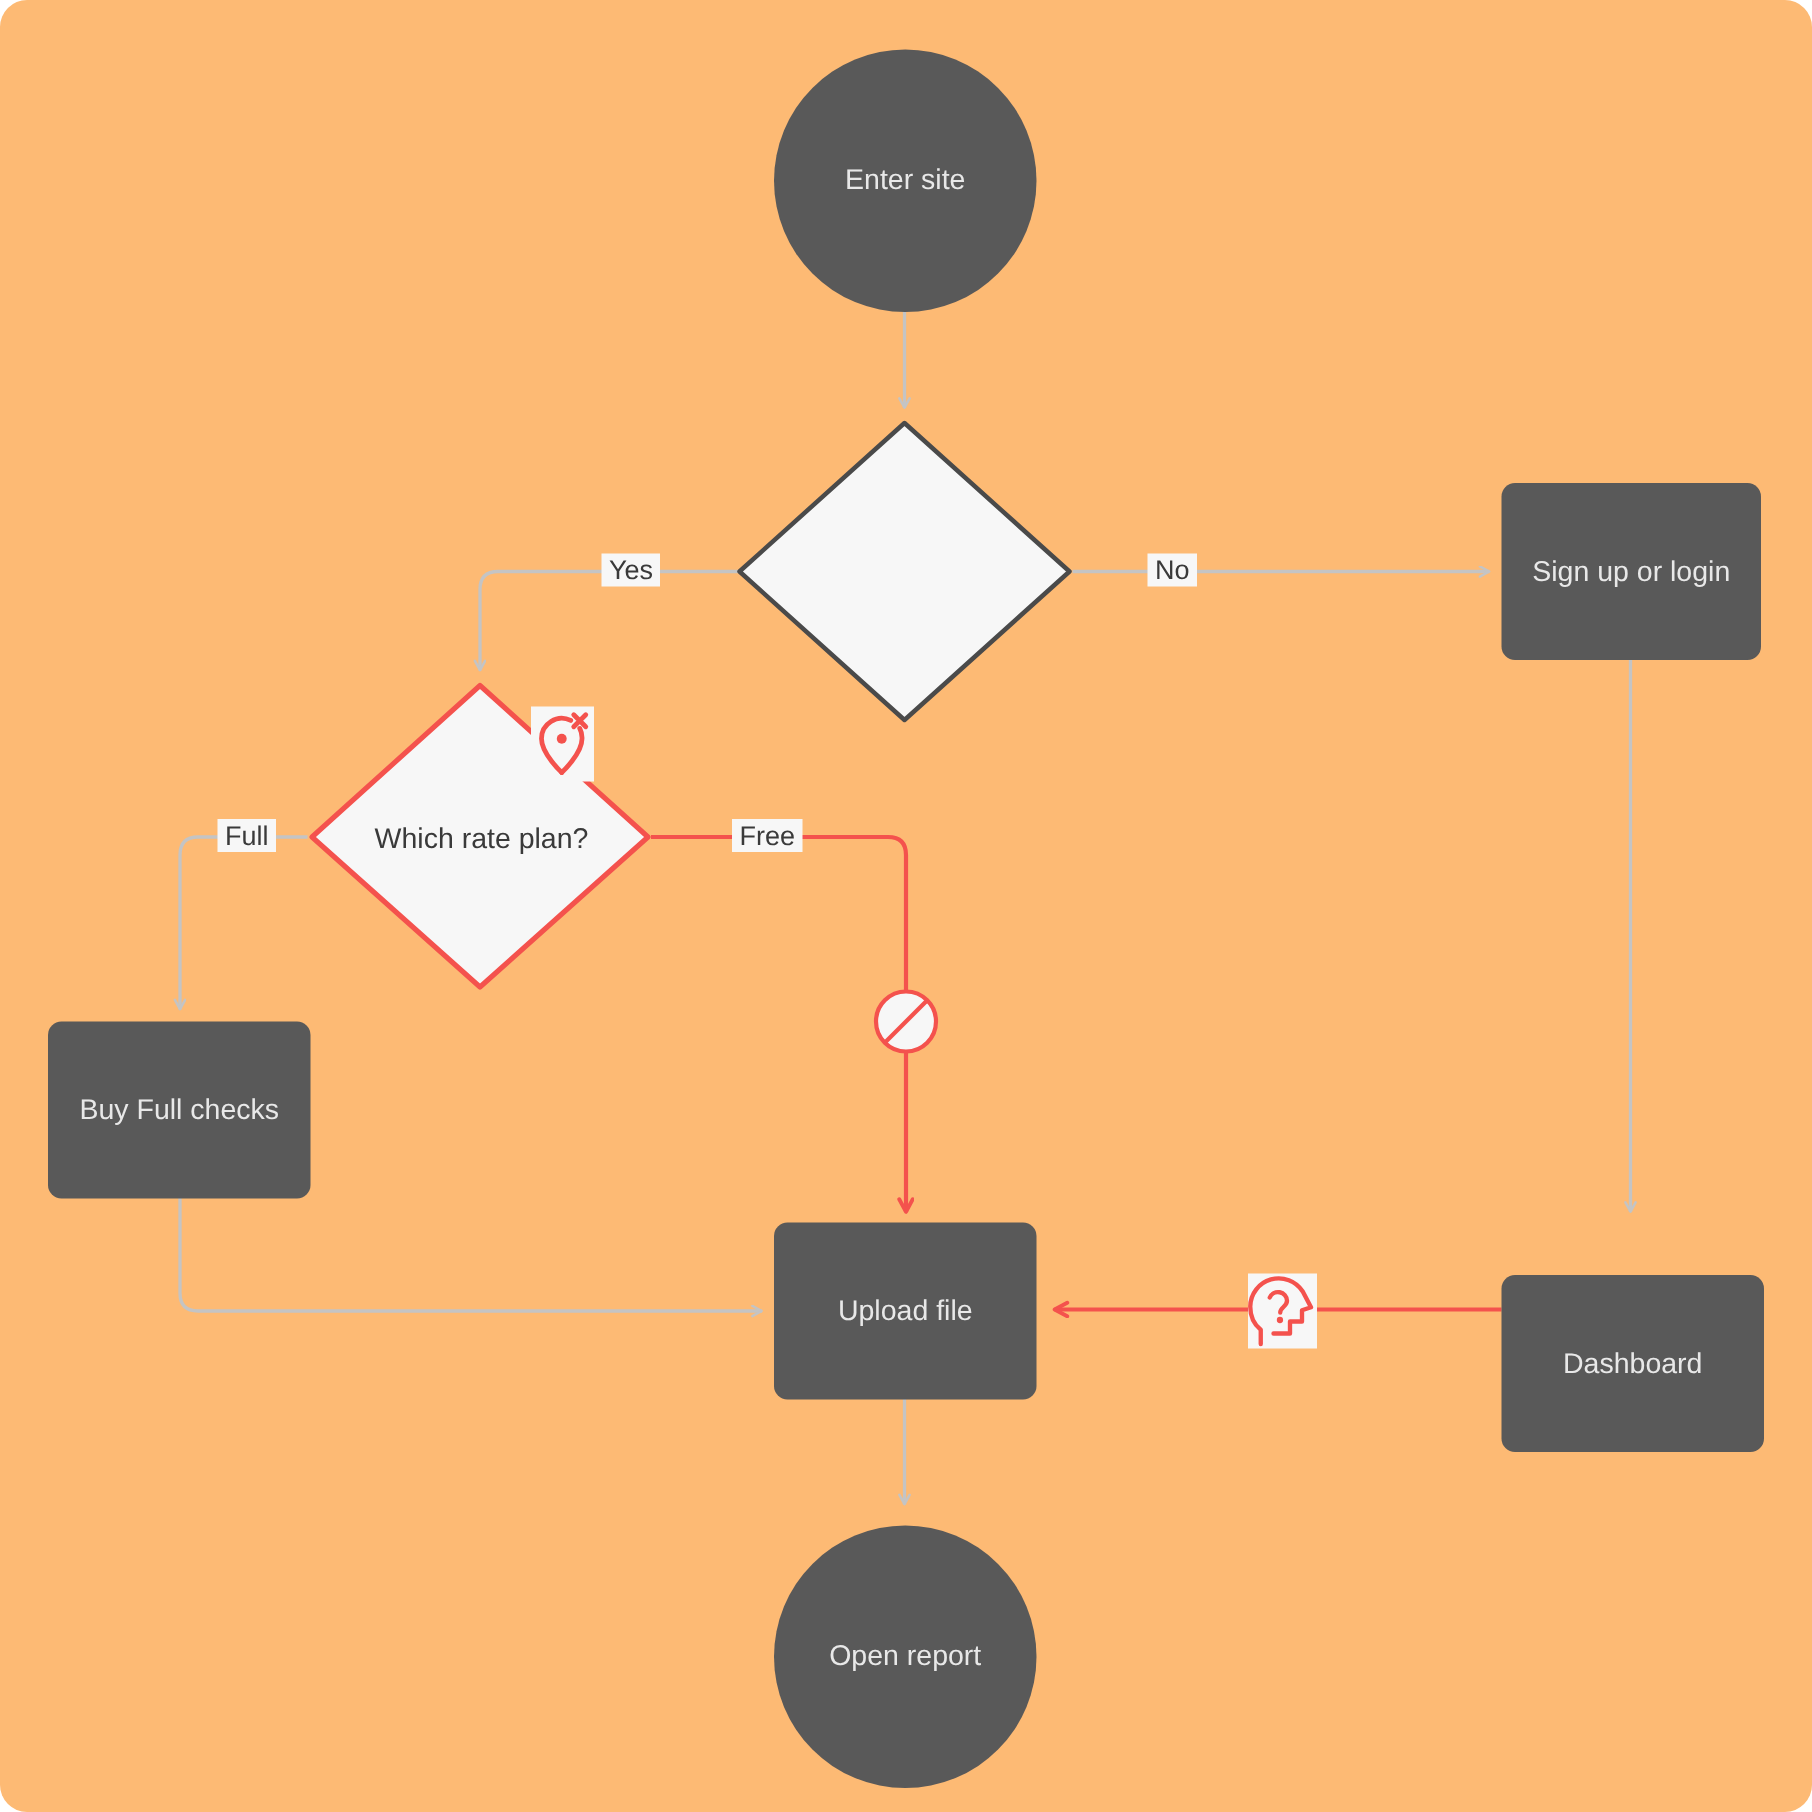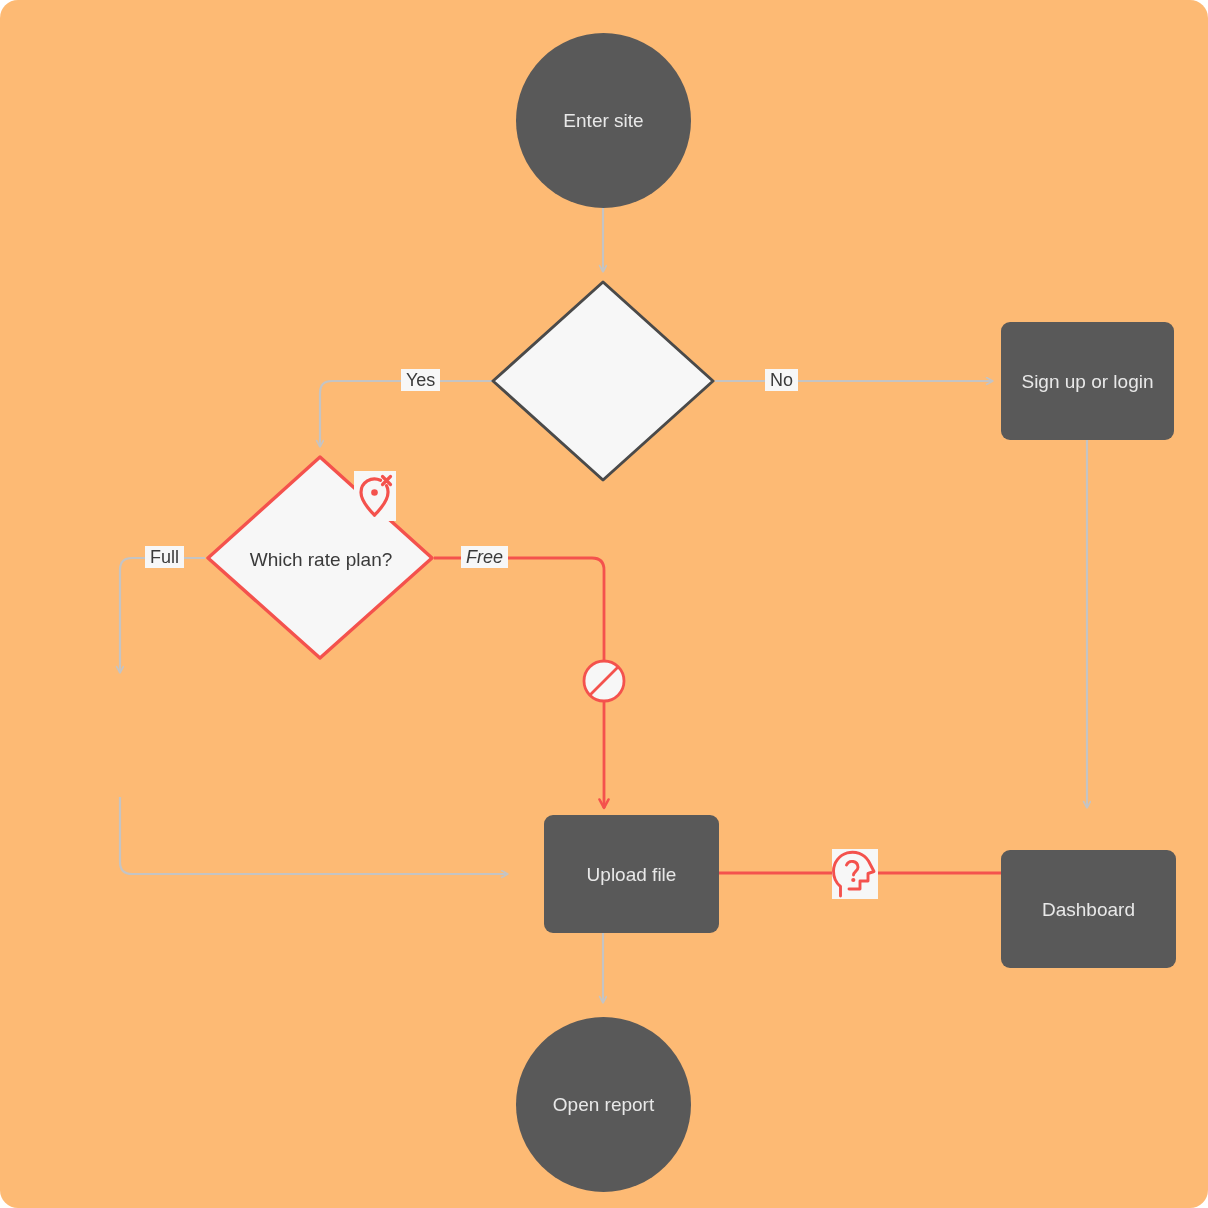--- a/index.html
+++ b/index.html
@@ -146,34 +146,37 @@
 
 
   <div class="node node-process" style="left:1001px; top:322px; width:173px; height:118px;">
     <span>Sign up or login</span>
   </div>
 
   <div class="node-decision-label" style="left:248px; top:530px; width:146px; height:58px;">
     <span>Which rate plan?</span>
   </div>
 
+  <div class="node node-process" style="left:32px; top:681px; width:175px; height:118px;">
+    <span>Buy Full checks</span>
+  </div>
 
-  <div class="node node-process" style="left:516px; top:815px; width:175px; height:118px;margin-left:28px;">
+  <div class="node node-process" style="left:516px; top:815px; width:175px; height:118px;">
     <span>Upload file</span>
   </div>
 
   <div class="node node-process" style="left:1001px; top:850px; width:175px; height:118px;">
     <span>Dashboard</span>
   </div>
 
   <div class="node node-terminal" style="left:516px; top:1017px; width:175px; height:175px;">
     <span>Open report</span>
   </div>
 
   <div class="edge-label" style="left:401px; top:369px;">Yes</div>
 
   <div class="edge-label" style="left:765px; top:369px;">No</div>
 
   <div class="edge-label" style="left:145px; top:546px;">Full</div>
 
-  <div class="edge-label" style="left:461px; top:546px;font-style:italic;">Free</div>
+  <div class="edge-label" style="left:488px; top:546px;">Free</div>
 
 </div>
 
 </body></html>

